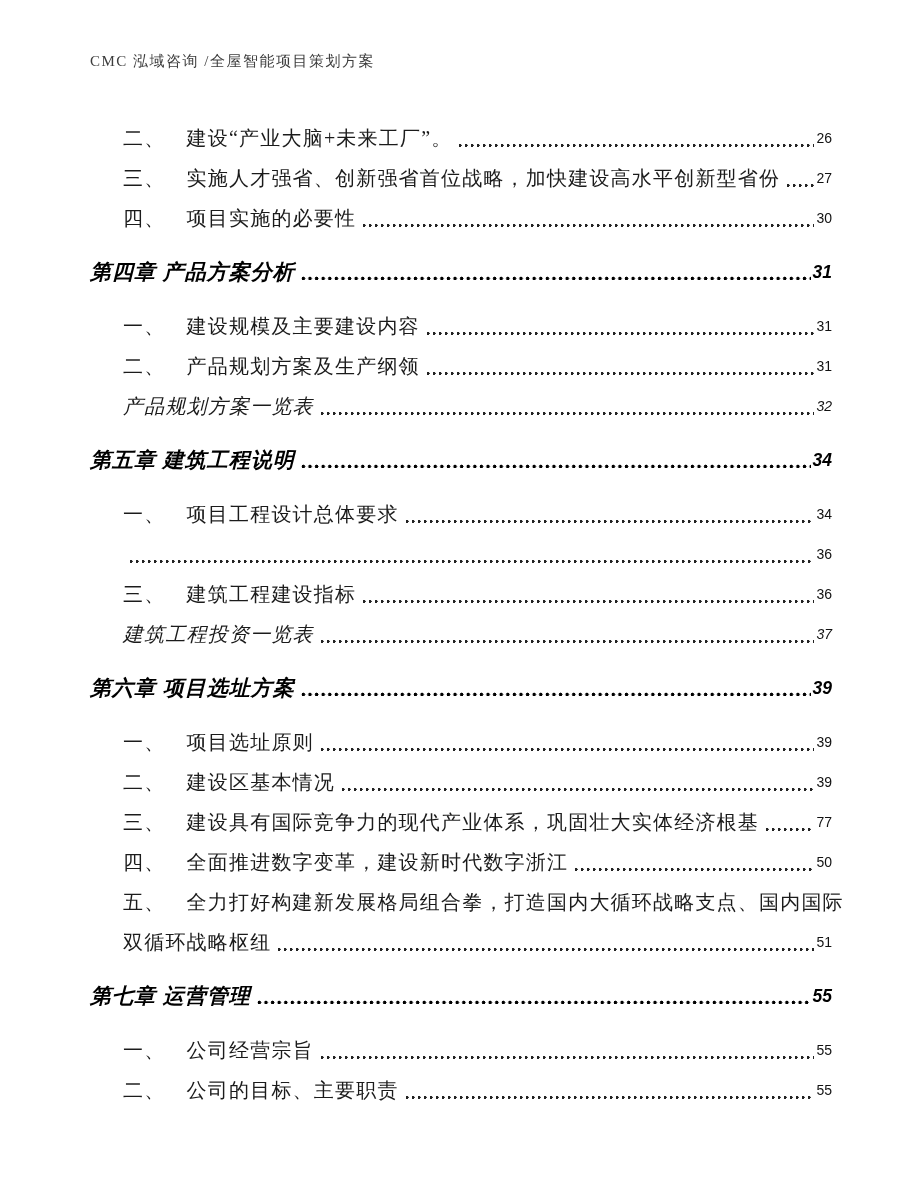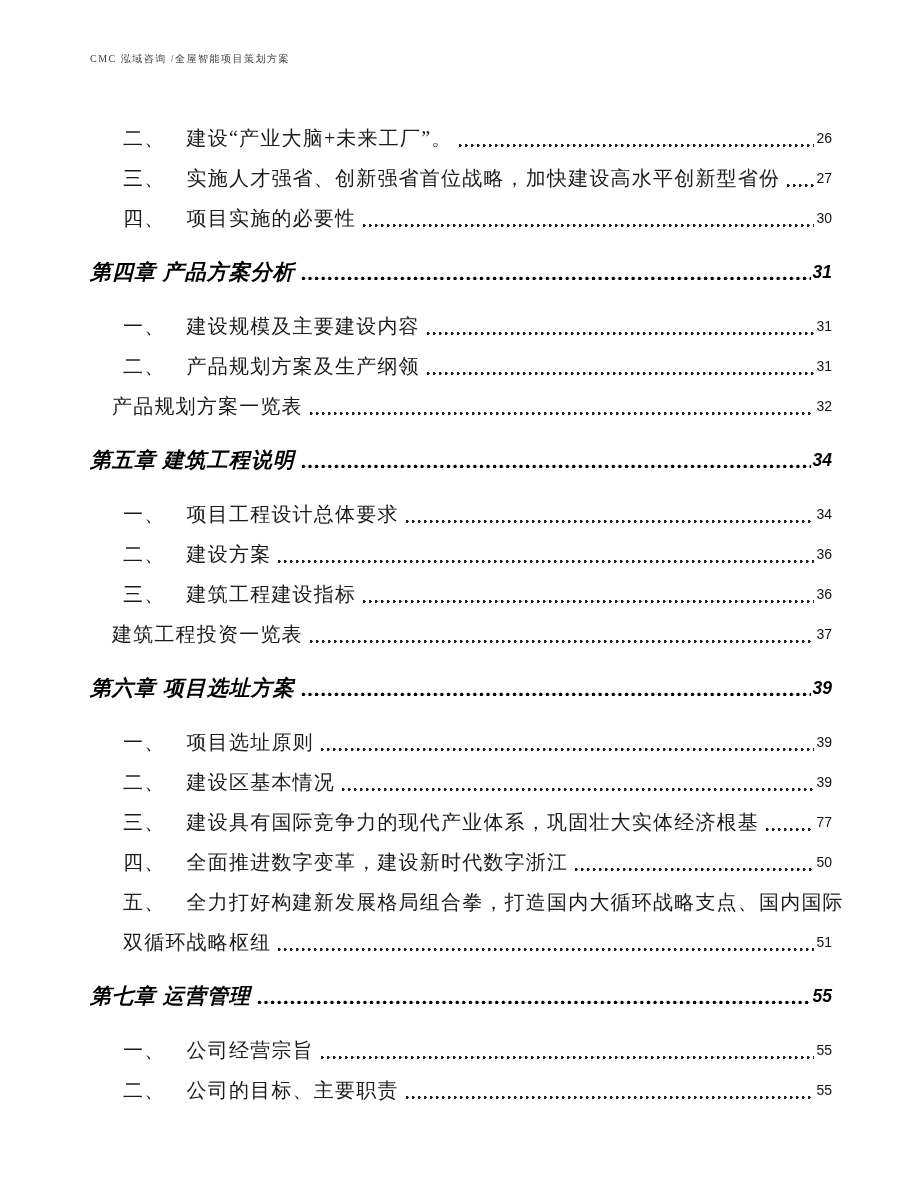--- a/index.html
+++ b/index.html
@@ -11,21 +11,21 @@
     margin: 0 auto;
     background: #ffffff;
     overflow: hidden;
     font-family: "Liberation Serif", serif;
     color: #1b1b1b;
   }
   .doc-header {
     position: absolute;
     top: 52px;
     left: 90px;
-    font-size: 10px;
+    font-size: 15px;
     letter-spacing: 1.5px;
     color: #3d3d3d;
     font-family: "Liberation Serif", serif;
     white-space: nowrap;
   }
   .toc {
     position: absolute;
     top: 113px;
     left: 90px;
     width: 742px;
@@ -41,21 +41,21 @@
     line-height: 30px;
   }
   
   .item { margin-left: 33px; }
   .item .entry-text {
     font-size: 20px;
     letter-spacing: 1.2px;
     font-family: "Liberation Serif", serif;
     color: #1b1b1b;
   }
-  .item.unnumbered { margin-left: 22px; }
+  .item.unnumbered { margin-left: 33px; font-style: italic; }
   .item .page-num {
     font-family: "Liberation Sans", sans-serif;
     font-size: 14px;
     line-height: 29px;
     color: #111;
   }
   
   .chapter { margin-top: 14px; margin-bottom: 14px; font-style: italic; }
   .chapter .entry-text {
     font-size: 21px;
@@ -135,21 +135,20 @@
         <span class="entry-text">第五章 建筑工程说明</span>
         <span class="dots"></span>
         <span class="page-num">34</span>
       </div>
       <div class="toc-row item">
         <span class="entry-text">一、　项目工程设计总体要求</span>
         <span class="dots"></span>
         <span class="page-num">34</span>
       </div>
       <div class="toc-row item">
-        <span class="entry-text">二、　建设方案</span>
         <span class="dots"></span>
         <span class="page-num">36</span>
       </div>
       <div class="toc-row item">
         <span class="entry-text">三、　建筑工程建设指标</span>
         <span class="dots"></span>
         <span class="page-num">36</span>
       </div>
       <div class="toc-row item unnumbered">
         <span class="entry-text">建筑工程投资一览表</span>

